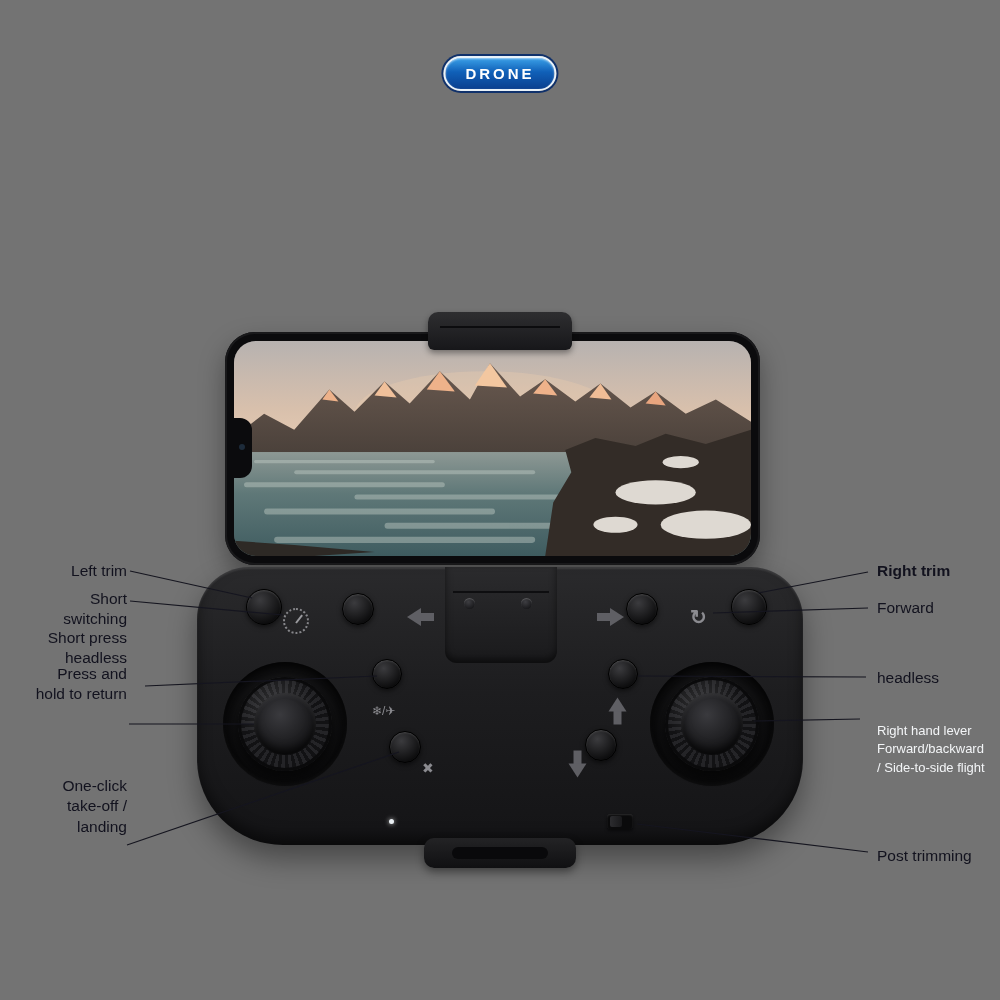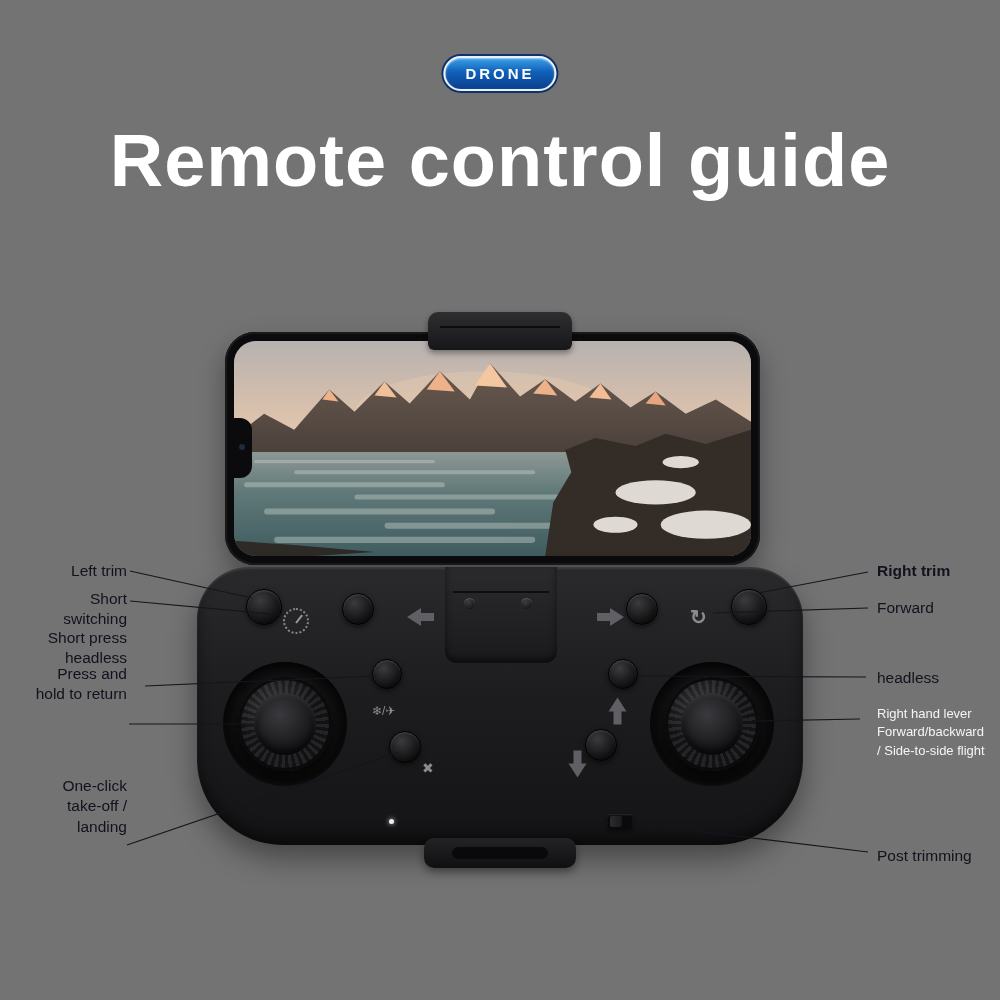--- a/index.html
+++ b/index.html
@@ -90,31 +90,30 @@
   .led{position:absolute;width:5px;height:5px;border-radius:50%;background:#e9eff3;box-shadow:0 0 5px rgba(255,255,255,.8);}
   .switch{position:absolute;width:26px;height:15px;background:#0a0a0b;border-radius:3px;
     box-shadow:inset 0 1px 2px rgba(255,255,255,.14), 0 2px 3px rgba(0,0,0,.5);}
   .switch::after{content:"";position:absolute;left:3px;top:2px;width:12px;height:11px;border-radius:2px;
     background:linear-gradient(90deg,#2c2c2f,#19191b);}
   
   .lines{position:absolute;left:0;top:0;width:1000px;height:1000px;pointer-events:none;z-index:5;}
   .callout{position:absolute;z-index:6;white-space:pre-line;color:#12121e;font-size:15.5px;line-height:1.32;}
   .c-left{right:873px;text-align:right;}
   .c-right{left:877px;text-align:left;}
-  .c-light{color:#f3f5f7;font-size:13px;line-height:1.42;}
+  .c-light{color:#f3f5f7;font-size:13px;line-height:1.42;margin-top:17px;}
 </style>
 </head>
 <body>
 
 <div class="canvas">
 
   <div class="logo">
     <span>DRONE</span>
   </div>
-  <h1 class="title">Remote control guide</h1>
 
   <div class="clamp-top"></div>
 
   <div class="phone">
     <div class="screen">
       <svg viewBox="0 0 515 213" preserveAspectRatio="none">
         <defs>
           <linearGradient id="sky" x1="0" y1="0" x2="0" y2="1">
             <stop offset="0" stop-color="#b7b2b0"></stop>
             <stop offset="0.6" stop-color="#d8c0ac"></stop>

